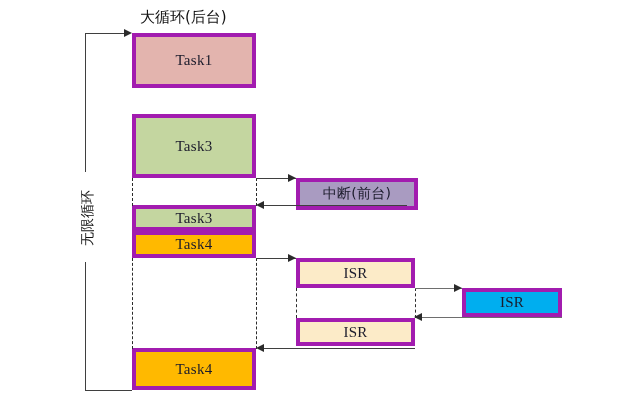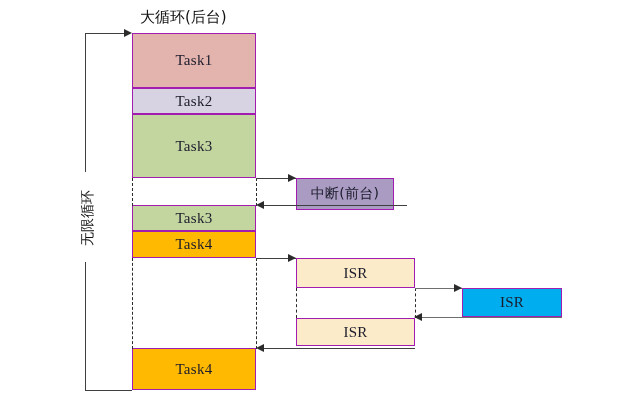--- a/index.html
+++ b/index.html
@@ -9,21 +9,21 @@
     font-family:"Liberation Serif","DejaVu Serif",serif;
     overflow:hidden;
     position:relative;
   }
   #stage{position:absolute;left:0;top:0;width:641px;height:405px;}
 
   
   .box{
     position:absolute;
     box-sizing:border-box;
-    border:1px solid #a21caf;
+    border:4px solid #a21caf;
     display:flex;align-items:center;justify-content:center;
     color:#1b1b2b;
     font-size:15px;
     letter-spacing:.3px;
     white-space:nowrap;
   }
   .cnbox{
     font-family:"DejaVu Sans","Liberation Sans",sans-serif;
     font-size:14px;
   }
@@ -88,39 +88,38 @@
   <div class="hline" style="left:85px;top:390px;width:47px;"></div>
 
   <div class="vline" style="left:85px;top:33px;height:358px;"></div>
 
   <div class="loop-gap-mask" style="left:79px;top:172px;width:13px;height:90px;"></div>
 
   <div class="vlabel" style="left:53px;top:209px;width:70px;">无限循环</div>
 
   <div class="box" style="left:132px;top:33px;width:124px;height:55px;background:#E3B4AE;">Task1</div>
 
-  <div class="box" style="left:132px;top:88px;width:124px;height:26px;background:#D8D3E2;">Task2</div>
 
   <div class="box" style="left:132px;top:114px;width:124px;height:64px;background:#C4D6A0;">Task3</div>
 
   <div class="box" style="left:132px;top:205px;width:124px;height:26px;background:#C4D6A0;">Task3</div>
 
   <div class="box" style="left:132px;top:231px;width:124px;height:27px;background:#FFB900;">Task4</div>
 
   <div class="box" style="left:132px;top:348px;width:124px;height:42px;background:#FFB900;">Task4</div>
 
   <div class="vdash" style="left:132px;top:178px;height:28px;"></div>
   <div class="vdash" style="left:256px;top:178px;height:28px;"></div>
   <div class="vdash" style="left:132px;top:258px;height:91px;"></div>
   <div class="vdash" style="left:256px;top:258px;height:91px;"></div>
 
   <div class="hline" style="left:256px;top:178px;width:40px;"></div>
   <div class="arr-r" style="left:288px;top:173.5px;"></div>
 
-  <div class="box cnbox" style="left:296px;top:178px;width:98px;height:32px;background:#A99BC1;">中断(前台)</div>
+  <div class="box cnbox" style="left:296px;top:178px;width:122px;height:32px;background:#A99BC1;">中断(前台)</div>
 
   <div class="hline" style="left:260px;top:205px;width:147px;"></div>
   <div class="arr-l" style="left:256px;top:200.5px;"></div>
 
   <div class="hline" style="left:256px;top:258px;width:40px;"></div>
   <div class="arr-r" style="left:288px;top:253.5px;"></div>
 
   <div class="box" style="left:296px;top:258px;width:119px;height:30px;background:#FCEBC8;">ISR</div>
 
   <div class="vdash" style="left:296px;top:288px;height:30px;"></div>

